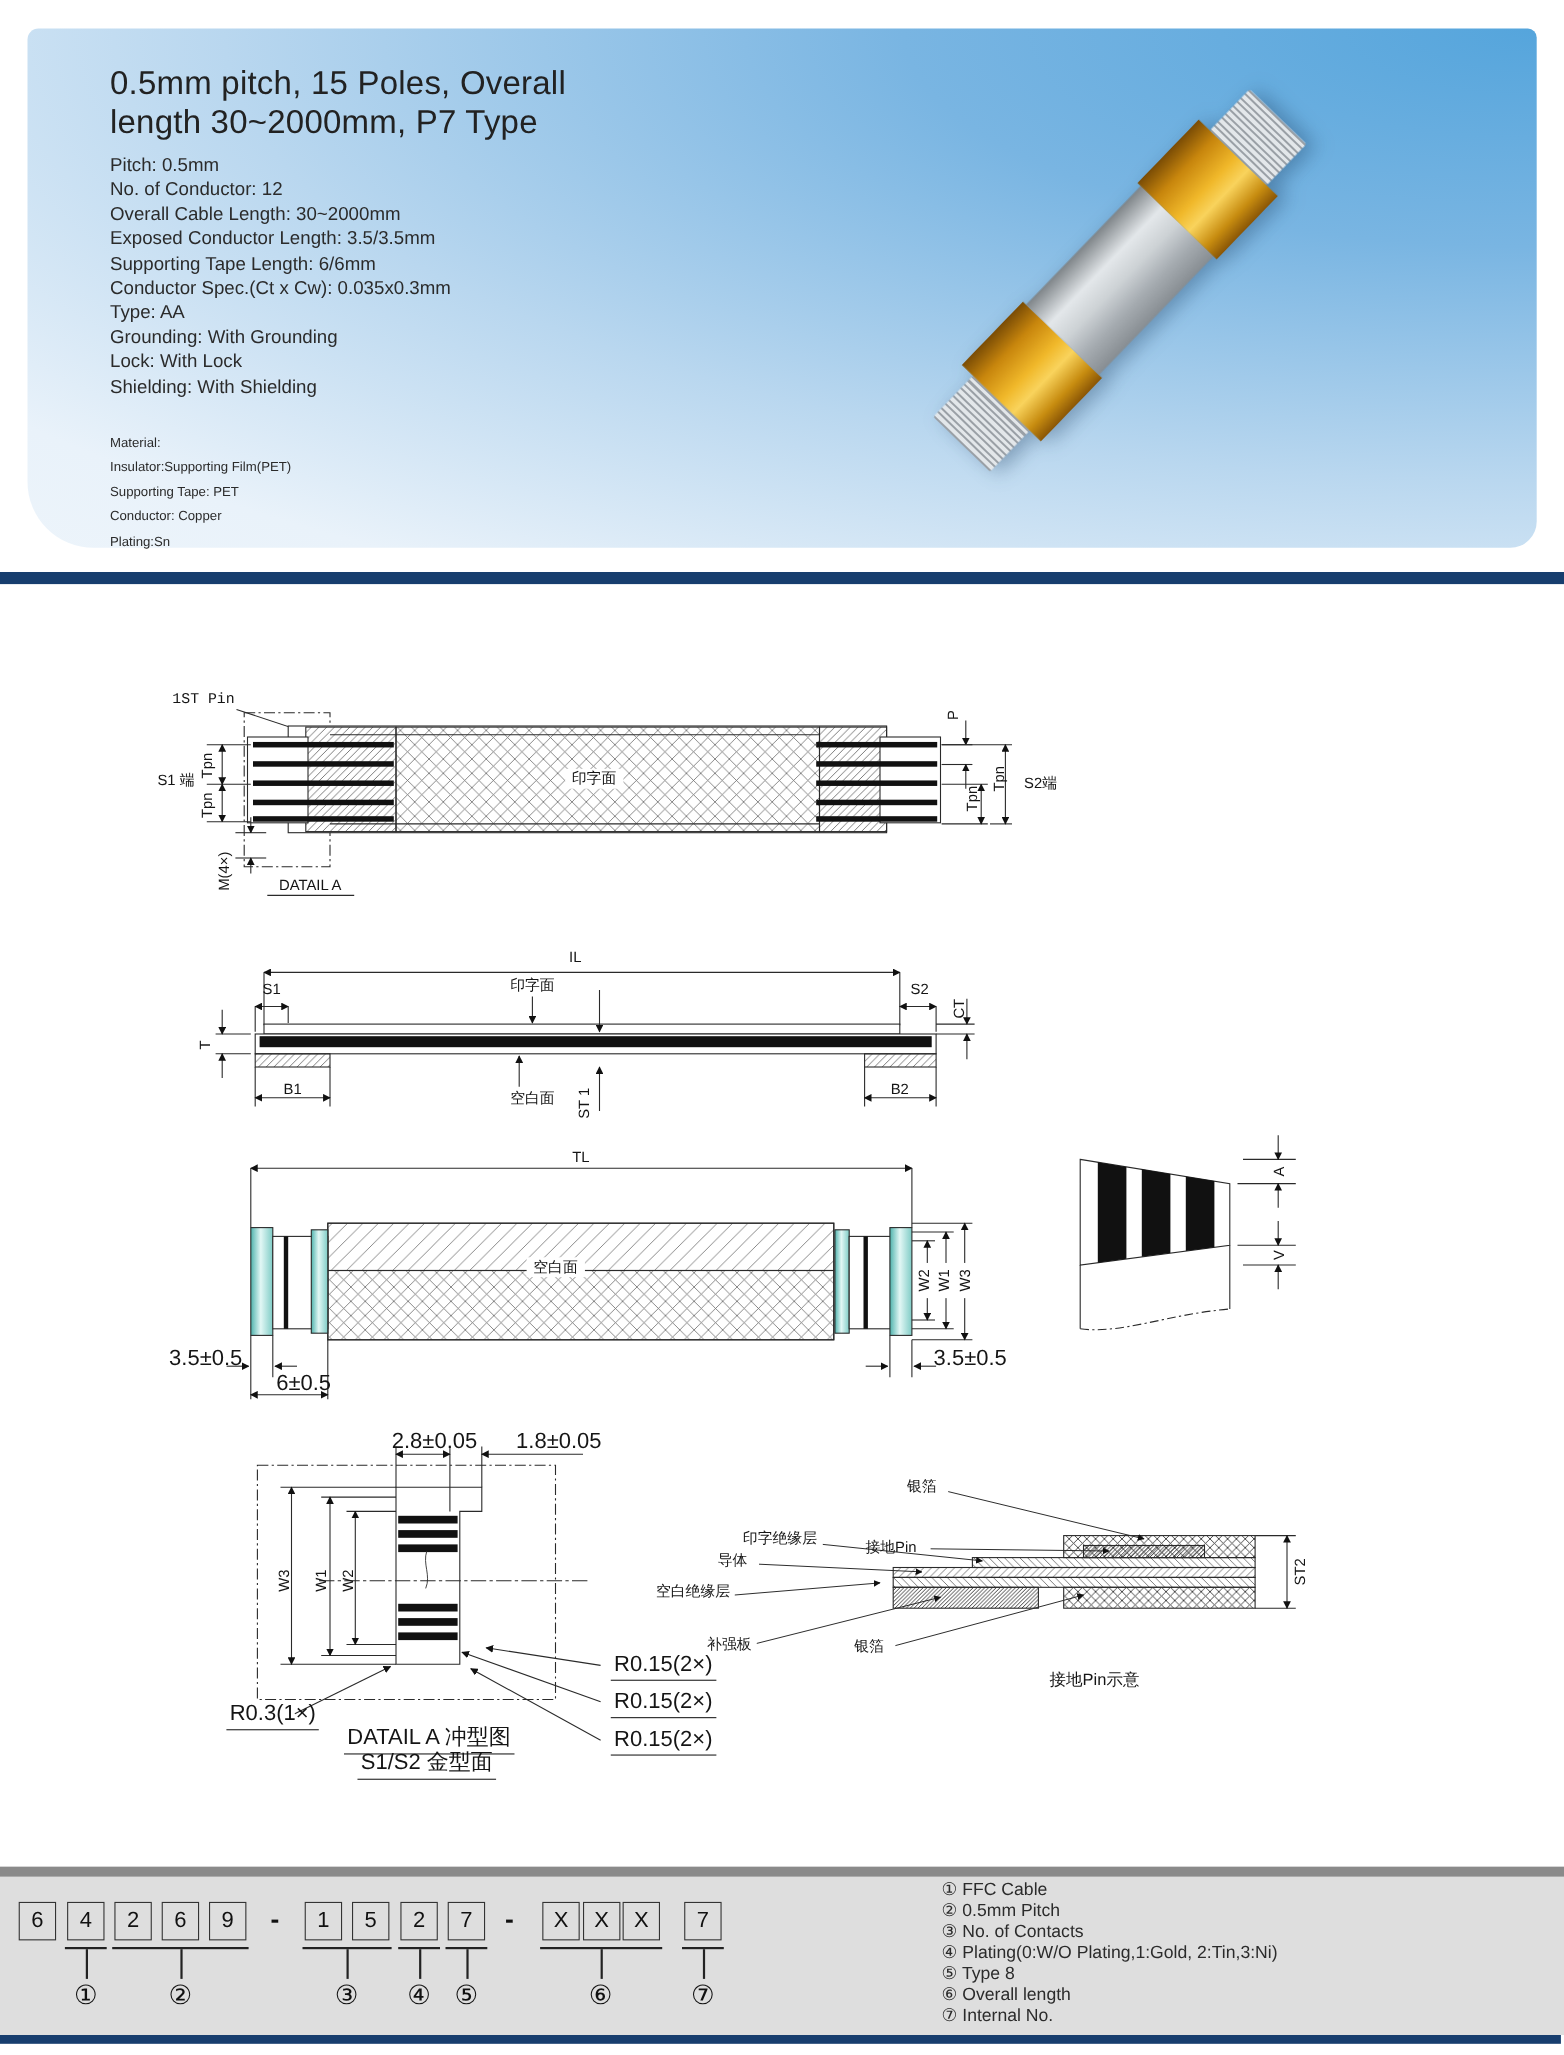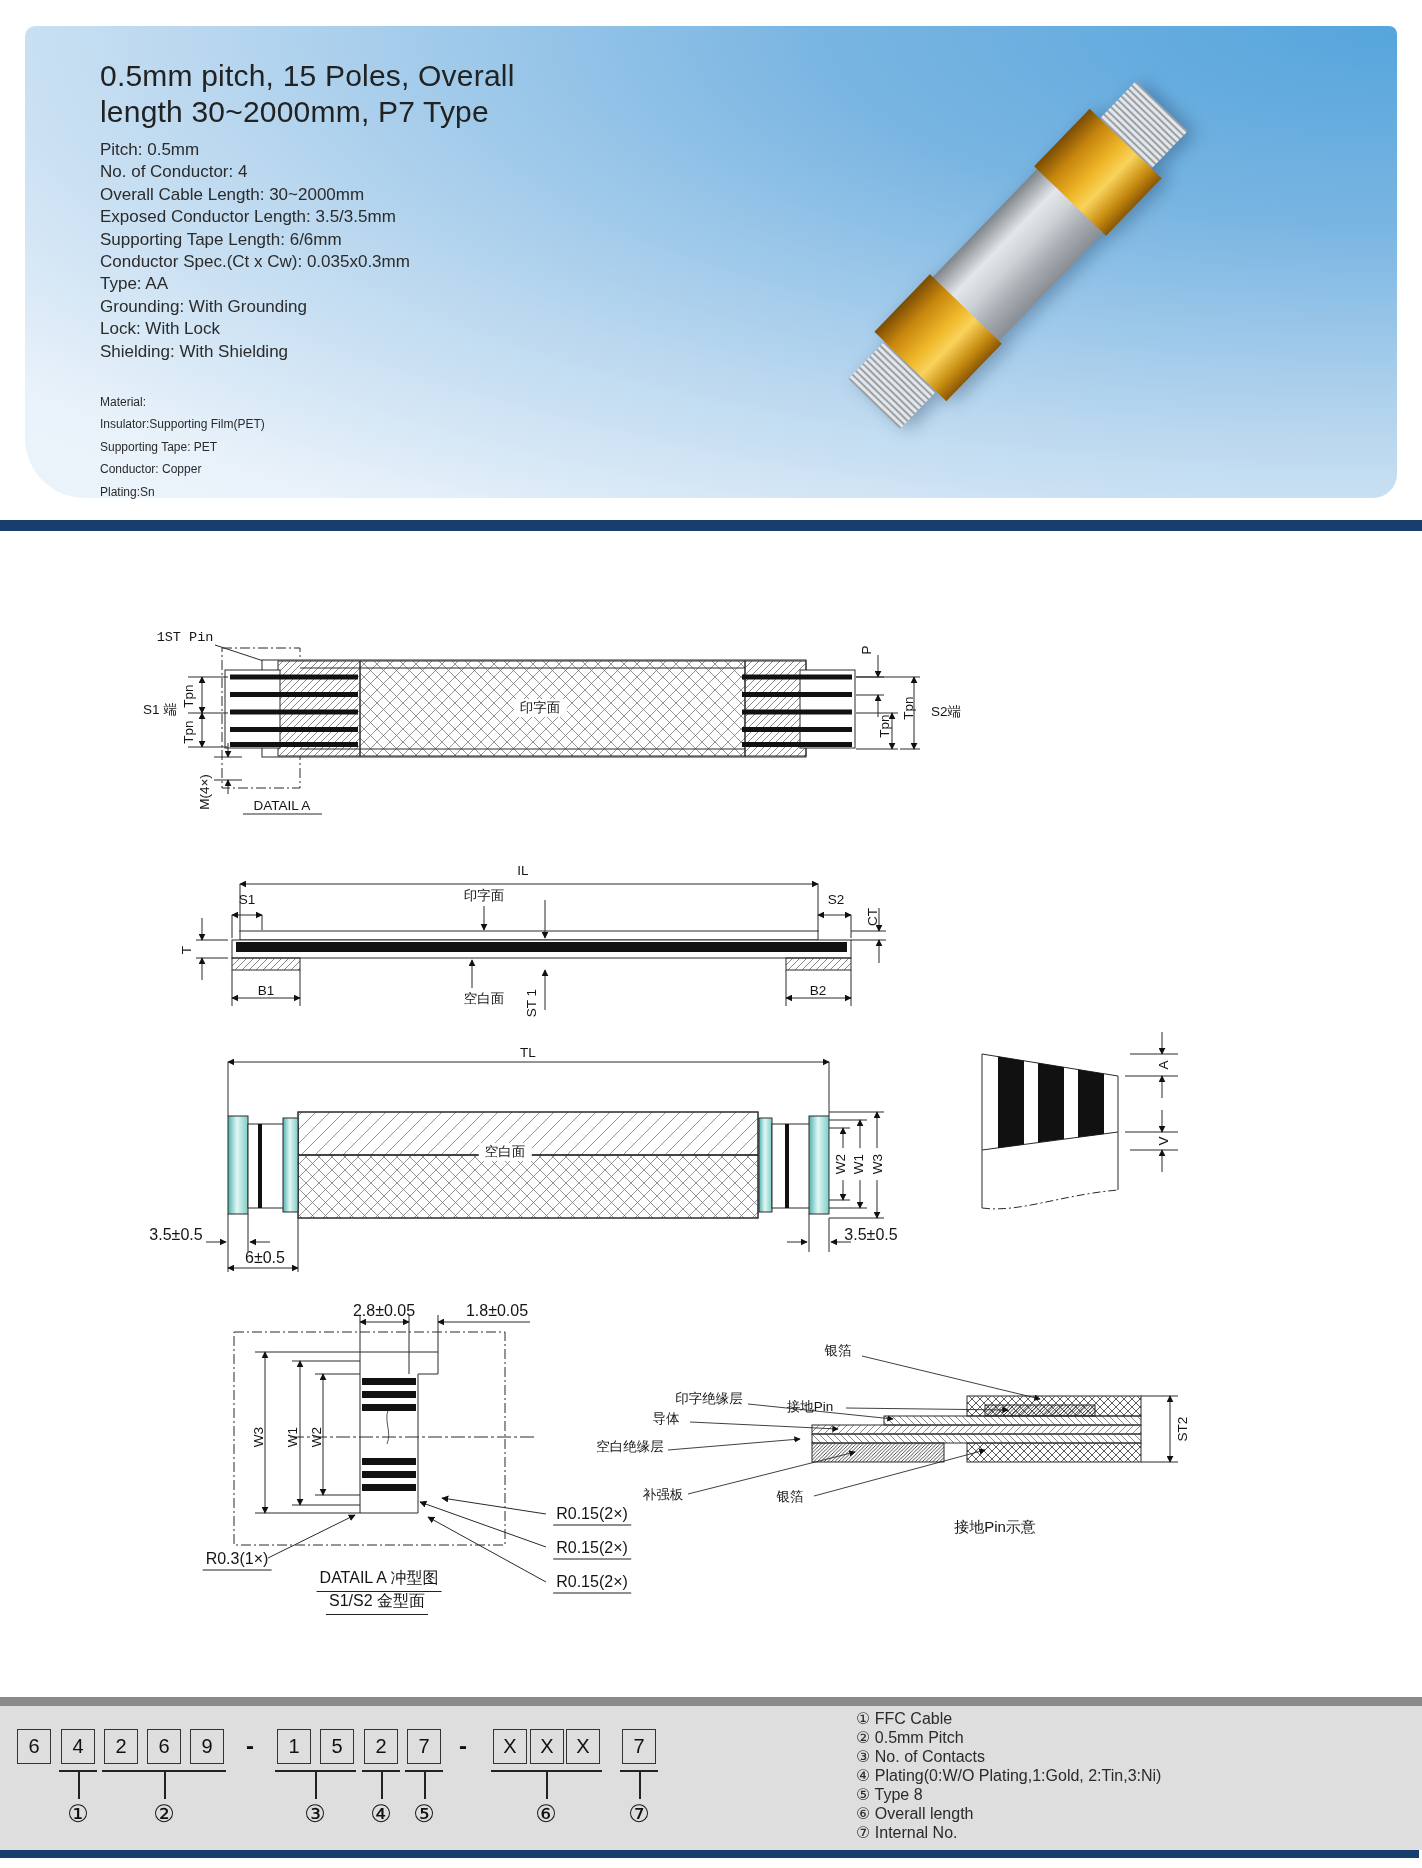--- a/index.html
+++ b/index.html
@@ -24,21 +24,21 @@
   .shield{width:150px;height:92px;
         background:linear-gradient(180deg,#7e8488 0%,#e3e7ea 30%,#cdd2d5 52%,#a7adb2 75%,#878d92 100%);}
 
   .divider{position:absolute;left:0;top:520px;width:1422px;height:11px;background:#173e6e;}
   .botline{position:absolute;left:0;top:1850px;width:1419px;height:8px;background:#173e6e;}
 
   
   .dl{position:absolute;transform:translate(-50%,-50%);font-size:13.5px;color:#151515;white-space:nowrap;}
   .dlv{position:absolute;transform:translate(-50%,-50%) rotate(-90deg);font-size:13.5px;color:#151515;white-space:nowrap;}
   .wbg{background:#fff;padding:0 6px;}
-  .dim{font-size:16px;}
+  .dim{font-size:20px;margin-left:11px;}
   .lblu{border-bottom:1.5px solid #222;padding:0 3px 2px 3px;}
 
   svg{position:absolute;overflow:visible;}
 
   
   .panel{position:absolute;left:0;top:1697px;width:1422px;height:153px;background:#dedede;border-top:9px solid #8a8a8a;box-sizing:border-box;}
   .pbox{position:absolute;top:1729px;width:34px;height:35px;border:1.5px solid #333;box-sizing:border-box;
         text-align:center;line-height:32px;font-size:20px;color:#111;background:#dedede;}
   .pdash{position:absolute;top:1729px;width:20px;height:35px;text-align:center;line-height:33px;font-size:24px;font-weight:bold;color:#111;transform:translateX(-50%);}
   .puline{position:absolute;height:2px;background:#222;top:1770px;}
@@ -51,21 +51,21 @@
 
 <div class="page">
 
   <div class="hdr">
     <div class="title">
       <div>0.5mm pitch, 15 Poles, Overall</div>
       <div>length 30~2000mm, P7 Type</div>
     </div>
     <div class="specs">
       <div>Pitch: 0.5mm</div>
-      <div>No. of Conductor: 4</div>
+      <div>No. of Conductor: 12</div>
       <div>Overall Cable Length: 30~2000mm</div>
       <div>Exposed Conductor Length: 3.5/3.5mm</div>
       <div>Supporting Tape Length: 6/6mm</div>
       <div>Conductor Spec.(Ct x Cw): 0.035x0.3mm</div>
       <div>Type: AA</div>
       <div>Grounding: With Grounding</div>
       <div>Lock: With Lock</div>
       <div>Shielding: With Shielding</div>
     </div>
     <div class="mats">

